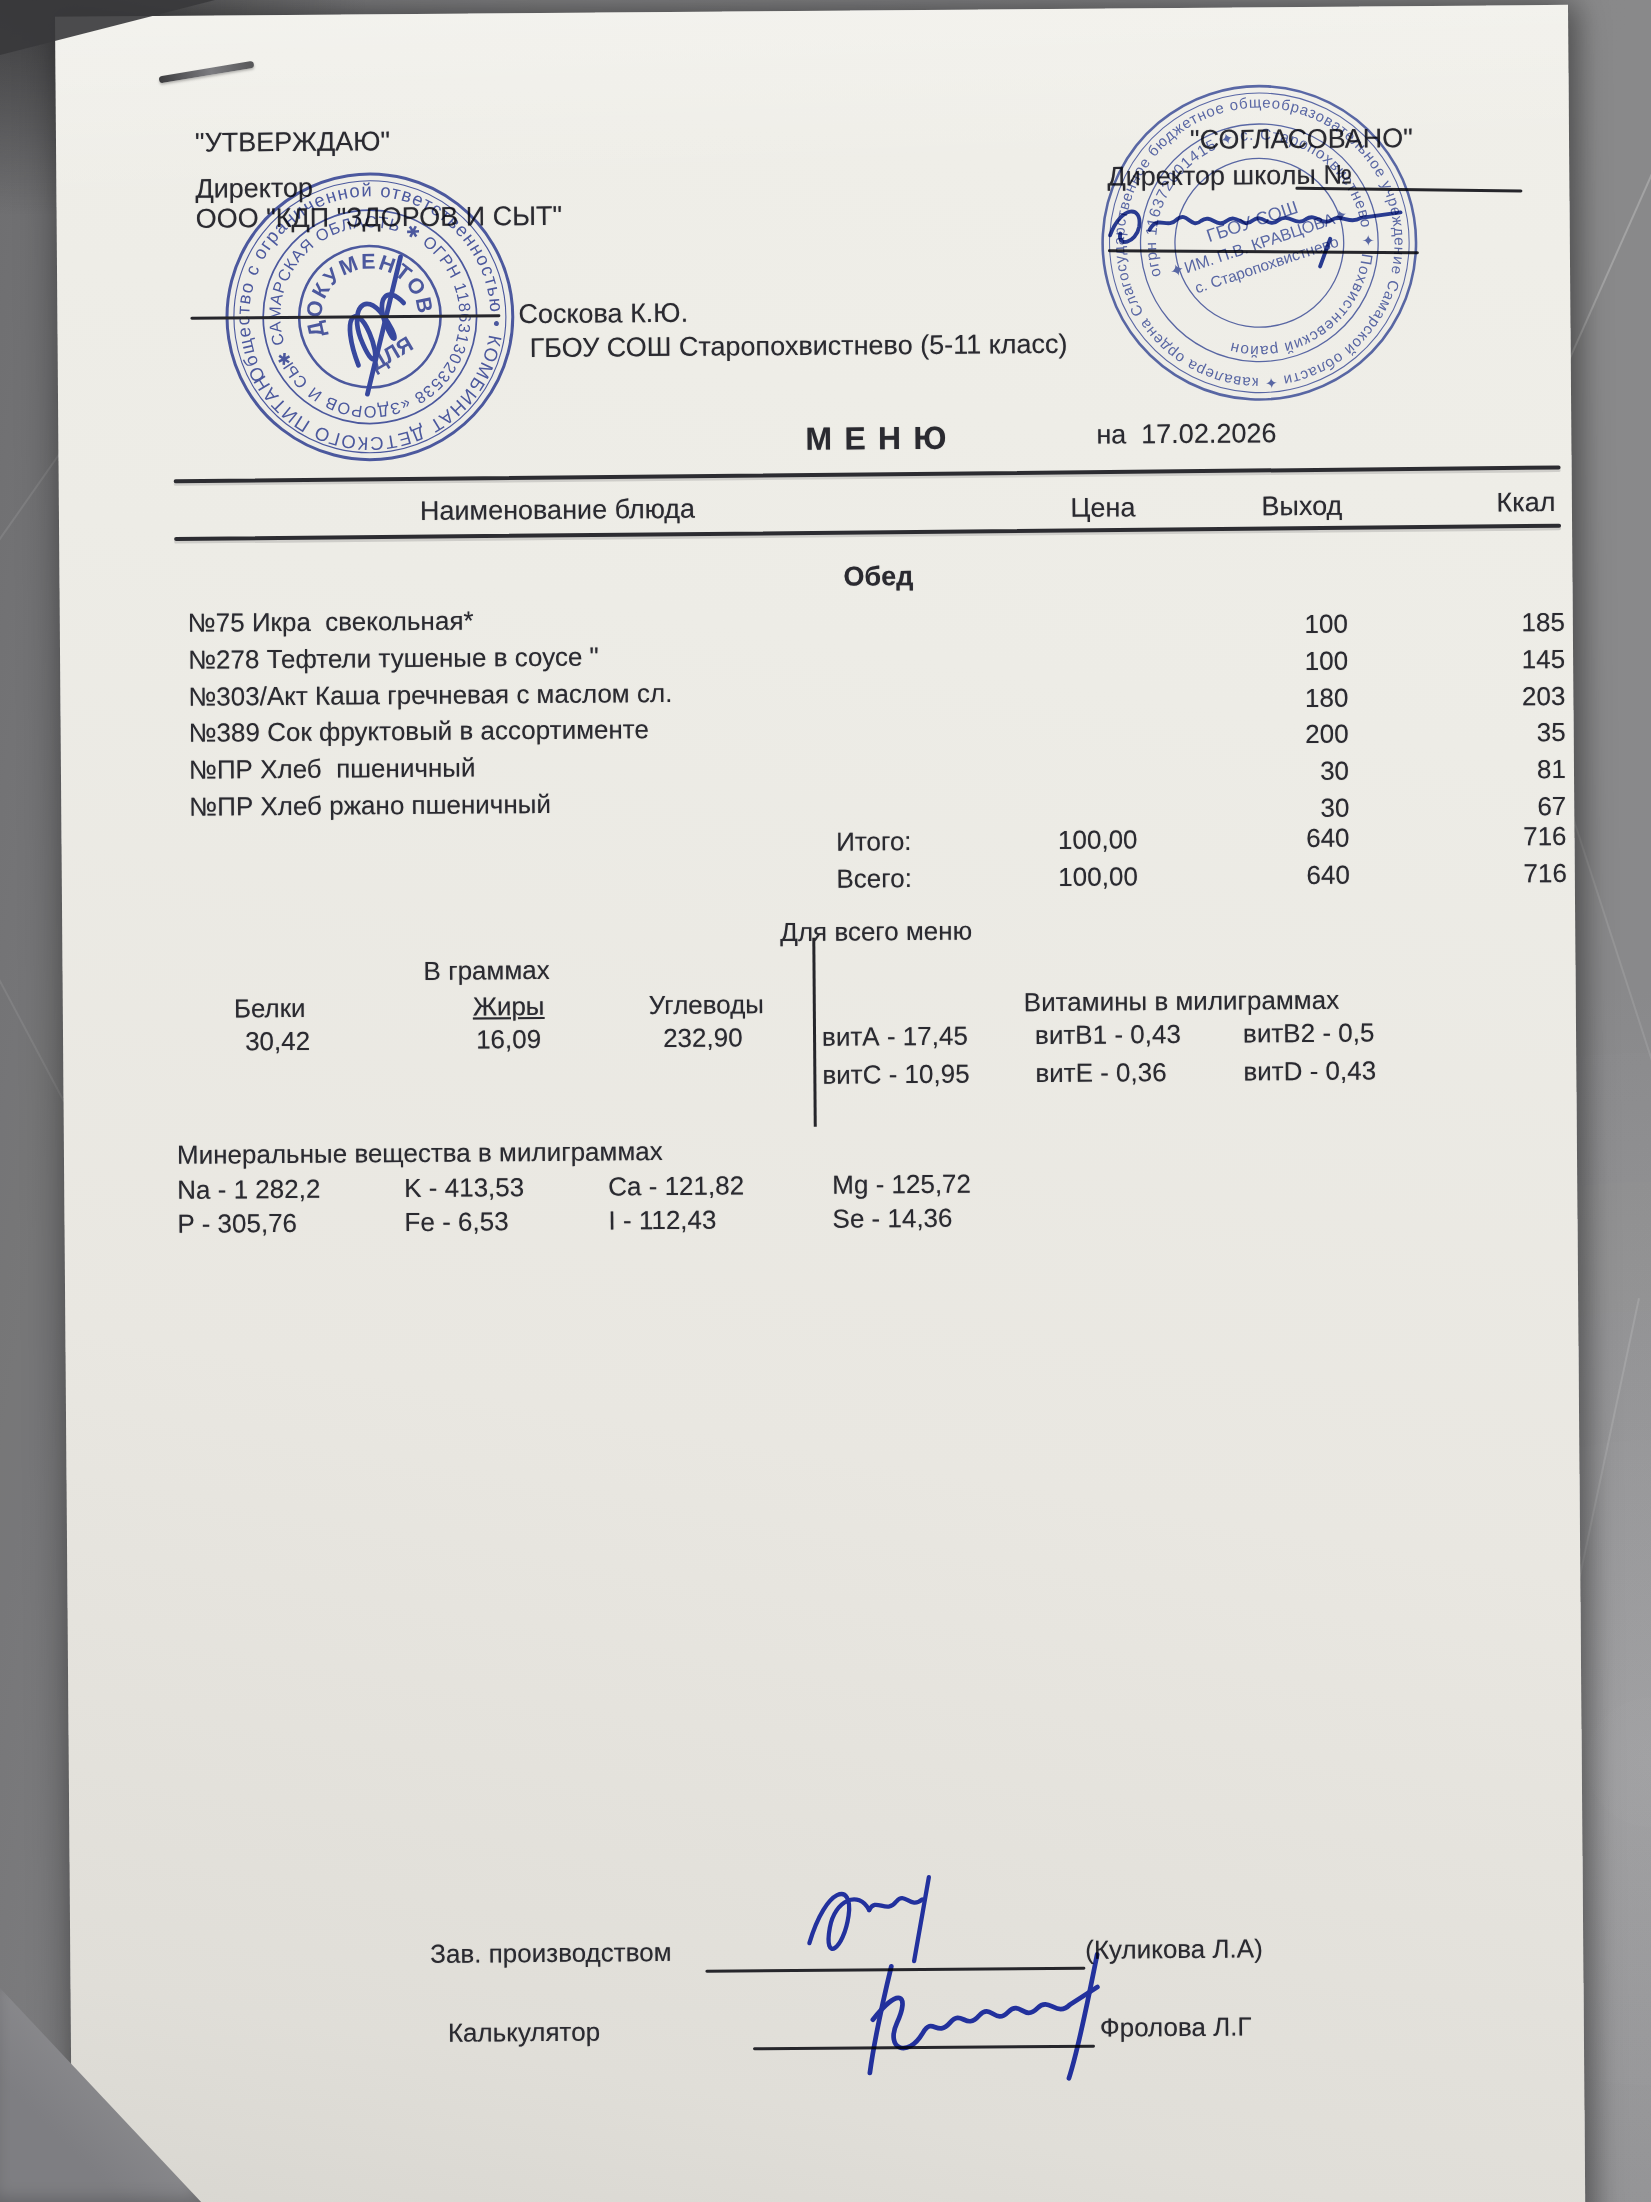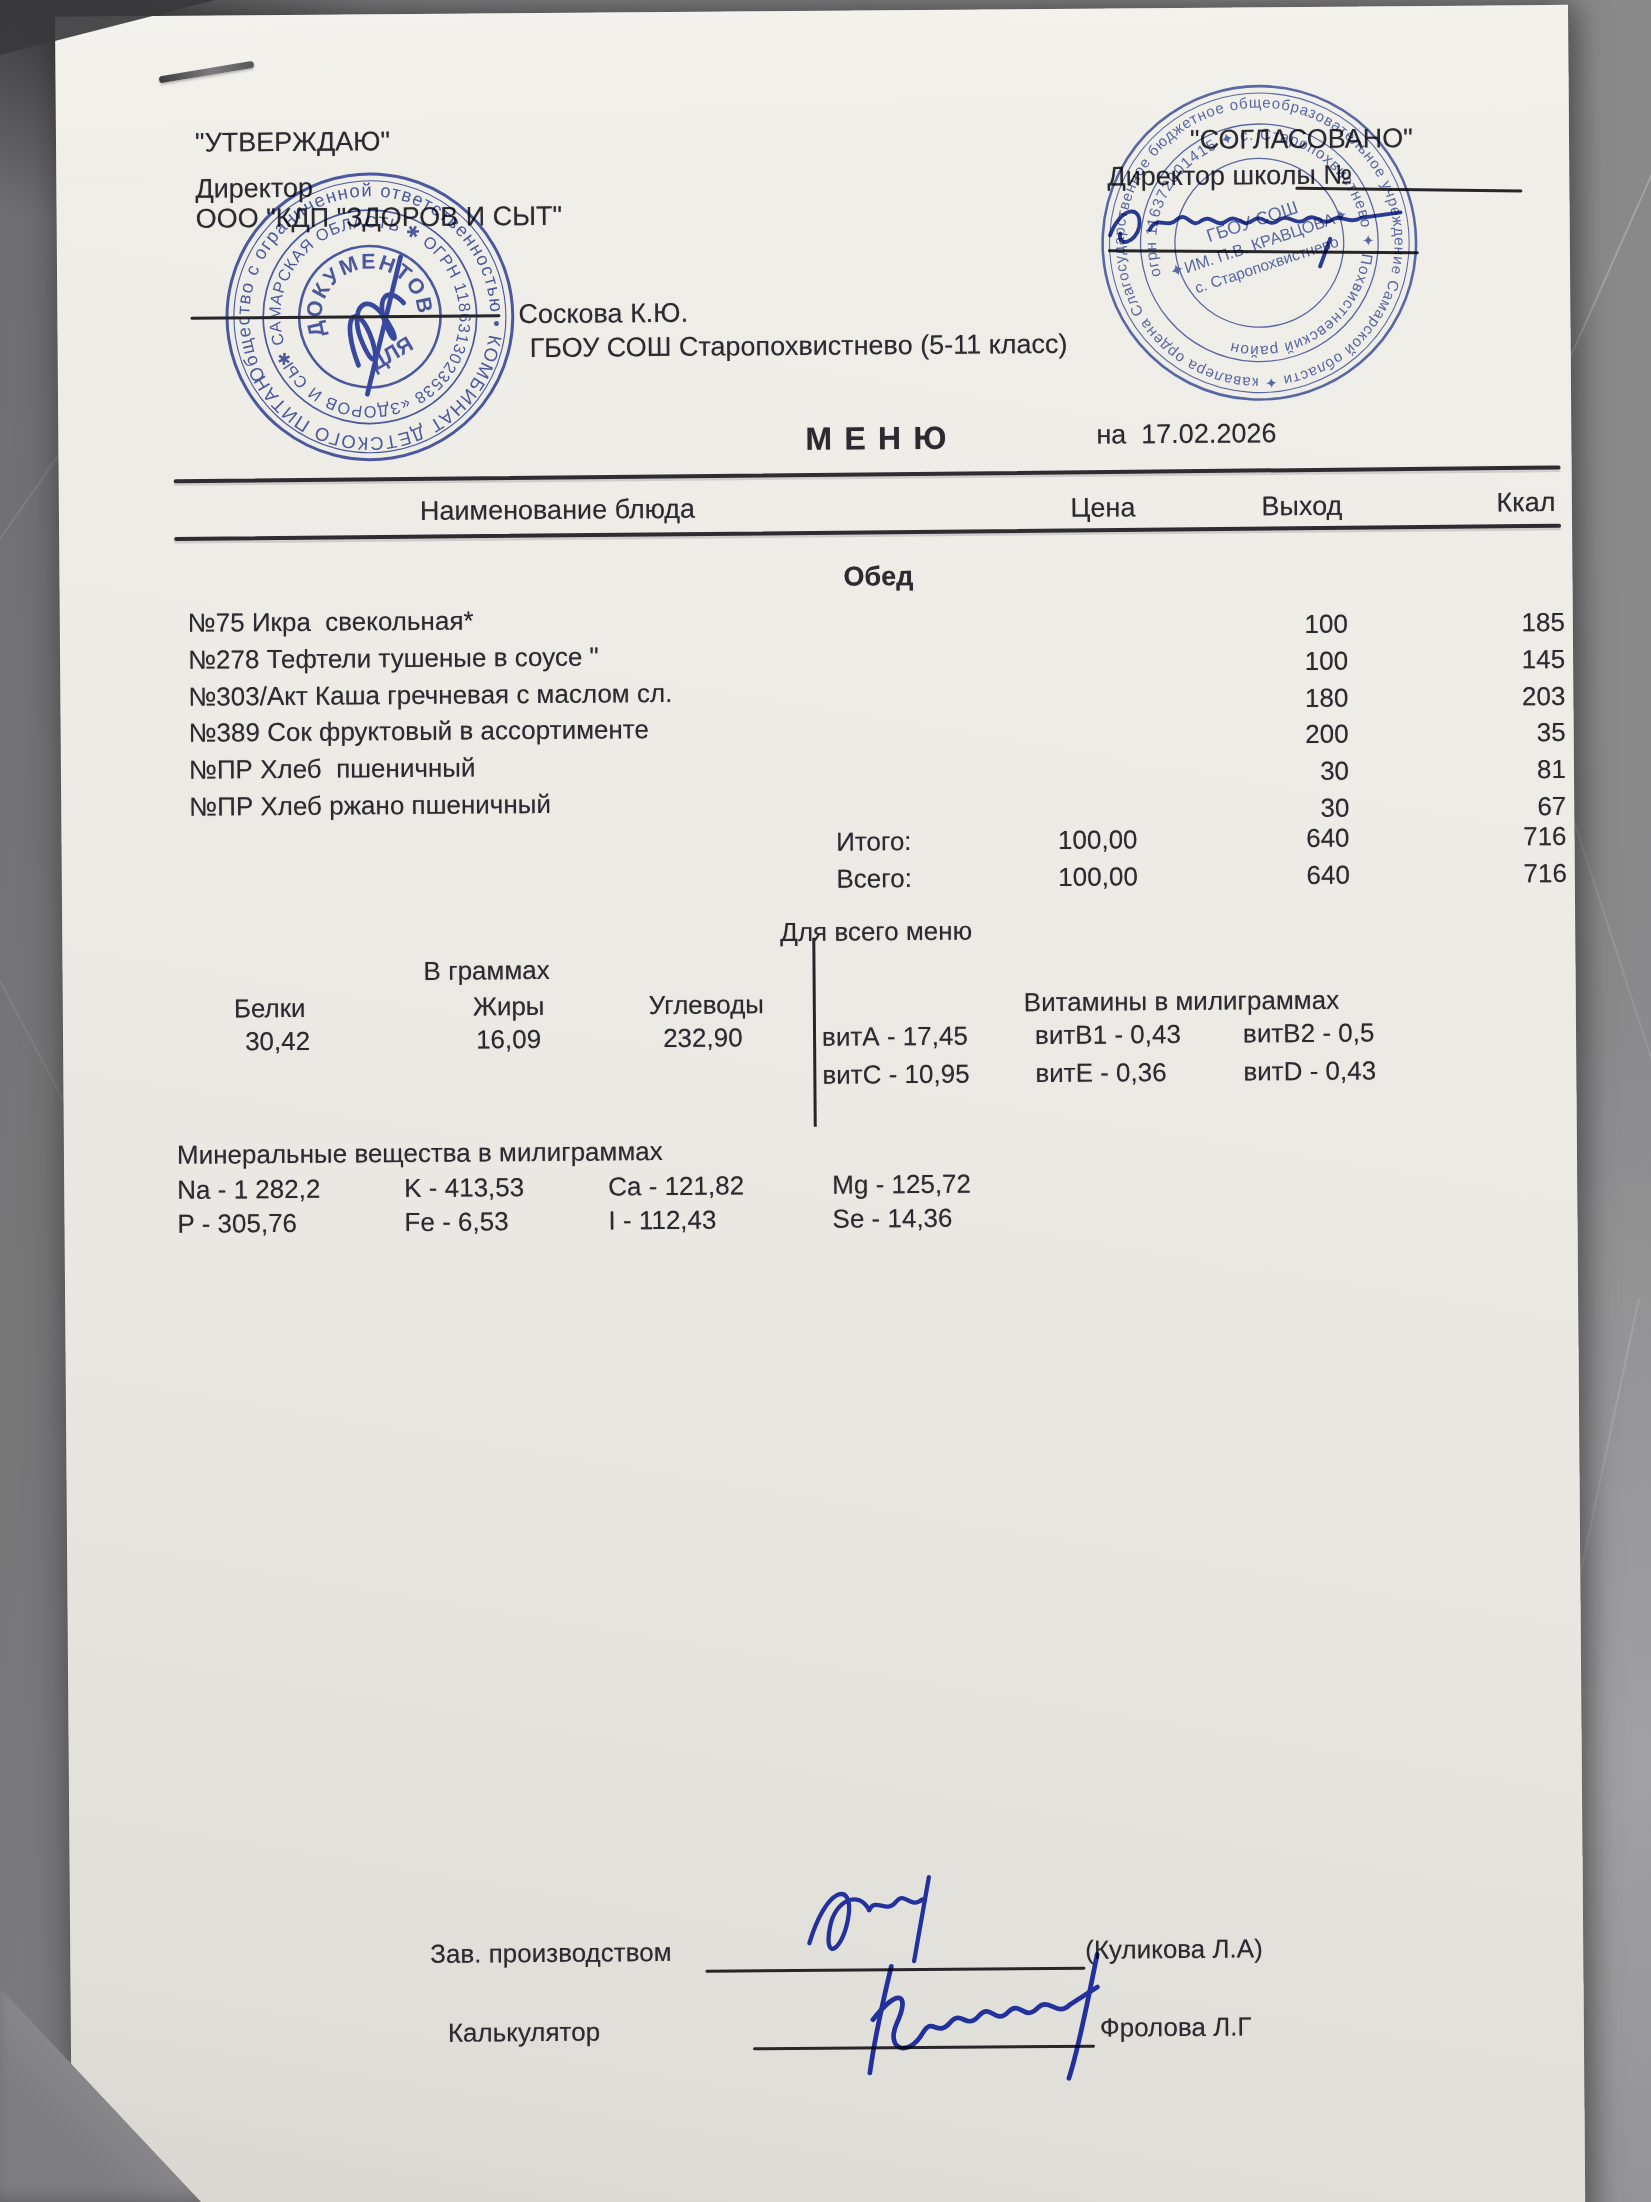--- a/index.html
+++ b/index.html
@@ -162,21 +162,21 @@
   <div class="t num" style="left:678px;top:854px;width:172px;">Всего:</div>
   <div class="t num" style="left:904px;top:854px;width:172px;">100,00</div>
   <div class="t num" style="left:1116px;top:854px;width:172px;">640</div>
   <div class="t num" style="left:1333px;top:854px;width:172px;">716</div>
 
   <div class="t" style="left:718px;top:907px;">Для всего меню</div>
   <div class="vline" style="left:750px;top:927px;height:189px;"></div>
 
   <div class="t" style="left:361px;top:943px;">В граммах</div>
   <div class="t" style="left:171px;top:979px;">Белки</div>
-  <div class="t" style="left:410px;top:979px;">Жиры</div>
+  <div class="t" style="left:410px;top:979px;text-decoration:underline;">Жиры</div>
   <div class="t" style="left:586px;top:979px;">Углеводы</div>
   <div class="t" style="left:182px;top:1012px;">30,42</div>
   <div class="t" style="left:413px;top:1012px;">16,09</div>
   <div class="t" style="left:600px;top:1012px;">232,90</div>
 
   <div class="t" style="left:961px;top:979px;">Витамины в милиграммах</div>
   <div class="t" style="left:759px;top:1012px;">витА - 17,45</div>
   <div class="t" style="left:972px;top:1012px;">витВ1 - 0,43</div>
   <div class="t" style="left:1180px;top:1012px;">витВ2 - 0,5</div>
   <div class="t" style="left:759px;top:1050px;">витС - 10,95</div>

